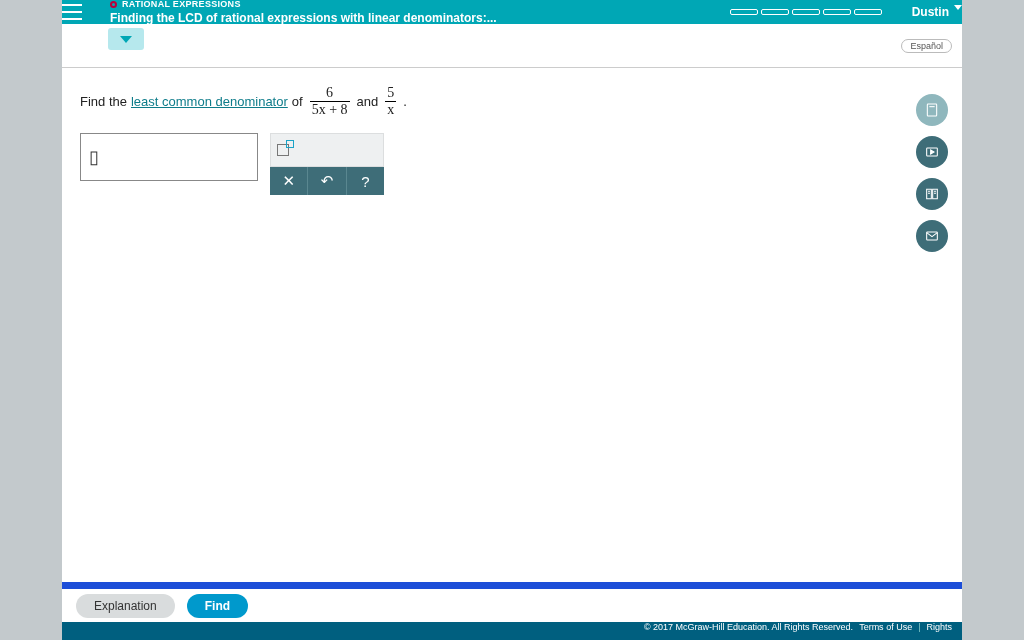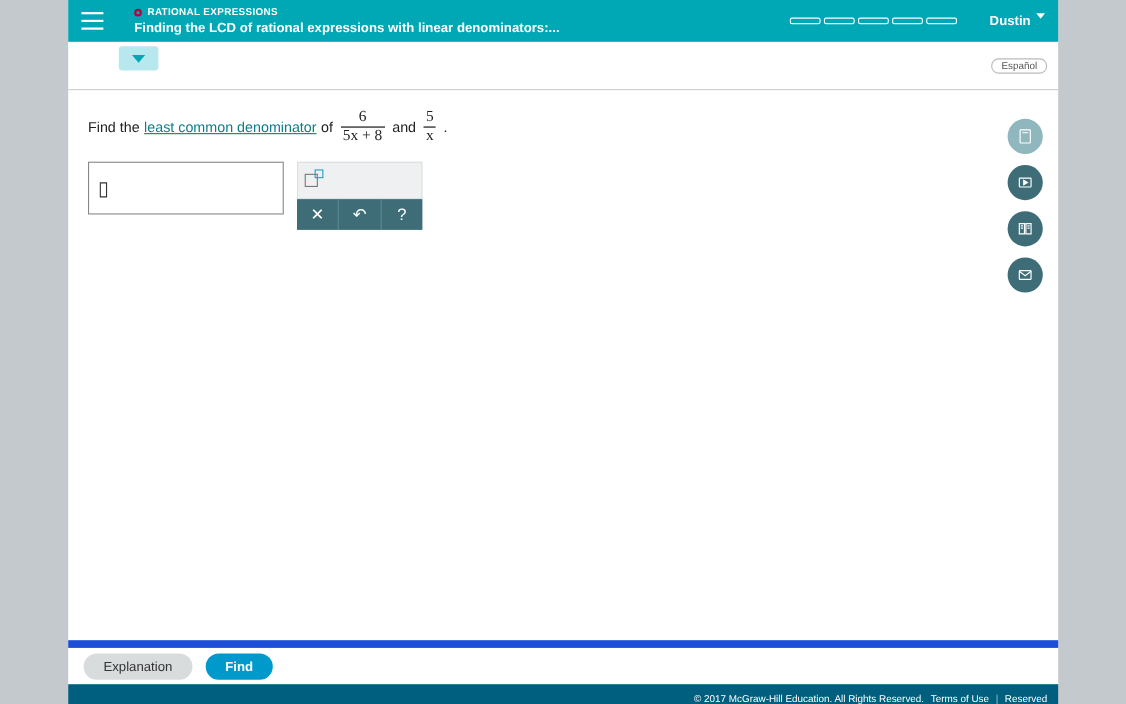--- a/index.html
+++ b/index.html
@@ -1,20 +1,20 @@
 <!DOCTYPE html>
 <html><head>
 <meta charset="utf-8">
 <style>
   * { box-sizing: border-box; margin: 0; padding: 0; }
   html, body { width: 1024px; height: 640px; overflow: hidden; font-family: Arial, Helvetica, sans-serif; }
   body { background: #c3c9cc; display: flex; justify-content: center; }
   .app { width: 900px; height: 640px; background: #fff; display: flex; flex-direction: column; }
   
-  .header { height: 38px; background: #00a7b5; color: #fff; display: flex; align-items: center; padding: 0 12px; }
+  .header { height: 24px; background: #00a7b5; color: #fff; display: flex; align-items: center; padding: 0 0; }
   .menu-icon { width: 20px; height: 16px; display: flex; flex-direction: column; justify-content: space-between; cursor: pointer; margin-right: 28px; }
   .menu-icon span { display: block; height: 2px; background: #fff; }
   .header-center { flex: 1; }
   .topic-row { display: flex; align-items: center; font-size: 9px; font-weight: bold; letter-spacing: .3px; }
   .topic-dot { width: 7px; height: 7px; border: 2px solid #b9003a; border-radius: 50%; margin-right: 5px; }
   .title-row { font-size: 12px; font-weight: bold; margin-top: 2px; }
   .progress { display: flex; gap: 3px; margin-right: 30px; }
   .progress span { width: 28px; height: 6px; border: 1px solid #fff; border-radius: 2px; }
   .user { font-size: 12px; font-weight: bold; display: flex; align-items: flex-start; gap: 5px; cursor: pointer; }
   .user .caret { width: 0; height: 0; border-left: 4px solid transparent; border-right: 4px solid transparent; border-top: 5px solid #fff; }
@@ -44,21 +44,21 @@
   .right-tools { position: absolute; right: 14px; top: 26px; display: flex; flex-direction: column; gap: 10px; }
   .circ { width: 32px; height: 32px; border-radius: 50%; display: flex; align-items: center; justify-content: center; cursor: pointer; color: #fff; }
   .circ.light { background: #8fb7bd; }
   .circ.dark { background: #3e6d78; }
   .circ svg { width: 16px; height: 16px; stroke: #fff; stroke-width: 1.6; fill: none; }
   
   .footer-bar { height: 40px; border-top: 7px solid #1d4ed8; display: flex; align-items: center; padding: 0 14px; gap: 12px; }
   .btn-pill { border-radius: 14px; font-size: 12px; padding: 5px 18px; cursor: pointer; border: none; }
   .btn-exp { background: #d9dcdd; color: #333; }
   .btn-check { background: #0099cc; color: #fff; font-weight: bold; }
-  .copyright { height: 18px; background: #005f7f; color: #fff; font-size: 9px; display: flex; align-items: flex-end; justify-content: flex-end; padding: 0 10px; gap: 6px; }
+  .copyright { height: 18px; background: #005f7f; color: #fff; font-size: 9px; display: flex; align-items: flex-start; justify-content: flex-end; padding: 0 10px; gap: 6px; }
   .copyright a { color: #fff; cursor: pointer; }
   .sep { color: #8cc; }
 </style>
 </head>
 <body>
 
 <div class="app">
 
   <div class="header">
     <div class="menu-icon">
@@ -165,15 +165,15 @@
 
   <div class="footer-bar">
     <button class="btn-pill btn-exp">Explanation</button>
     <button class="btn-pill btn-check">Find</button>
   </div>
 
   <div class="copyright">
     <span>© 2017 McGraw-Hill Education. All Rights Reserved.</span>
     <a>Terms of Use</a>
     <span class="sep">|</span>
-    <a>Reserved</a>
+    <a>Rights</a>
   </div>
 </div>
 
 </body></html>

